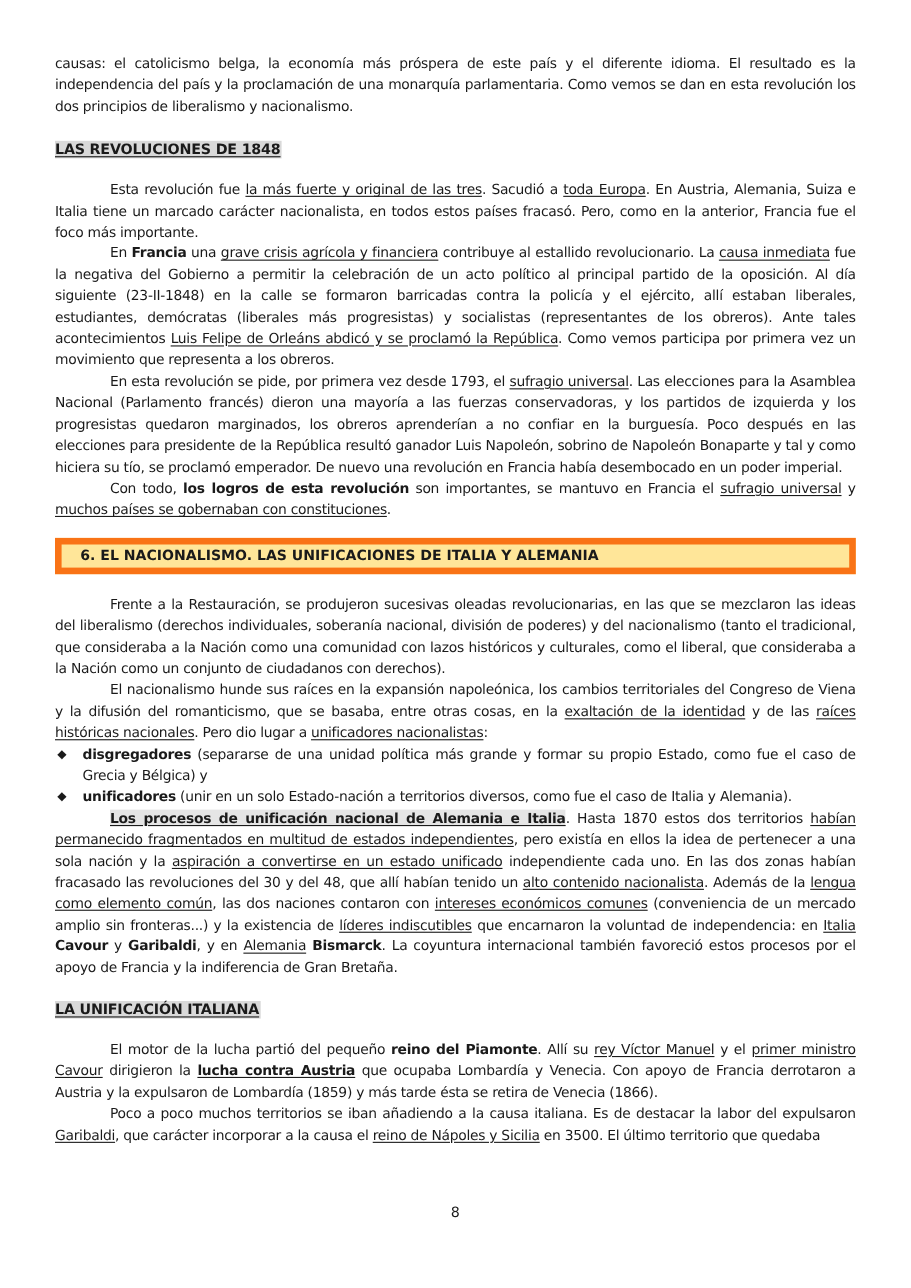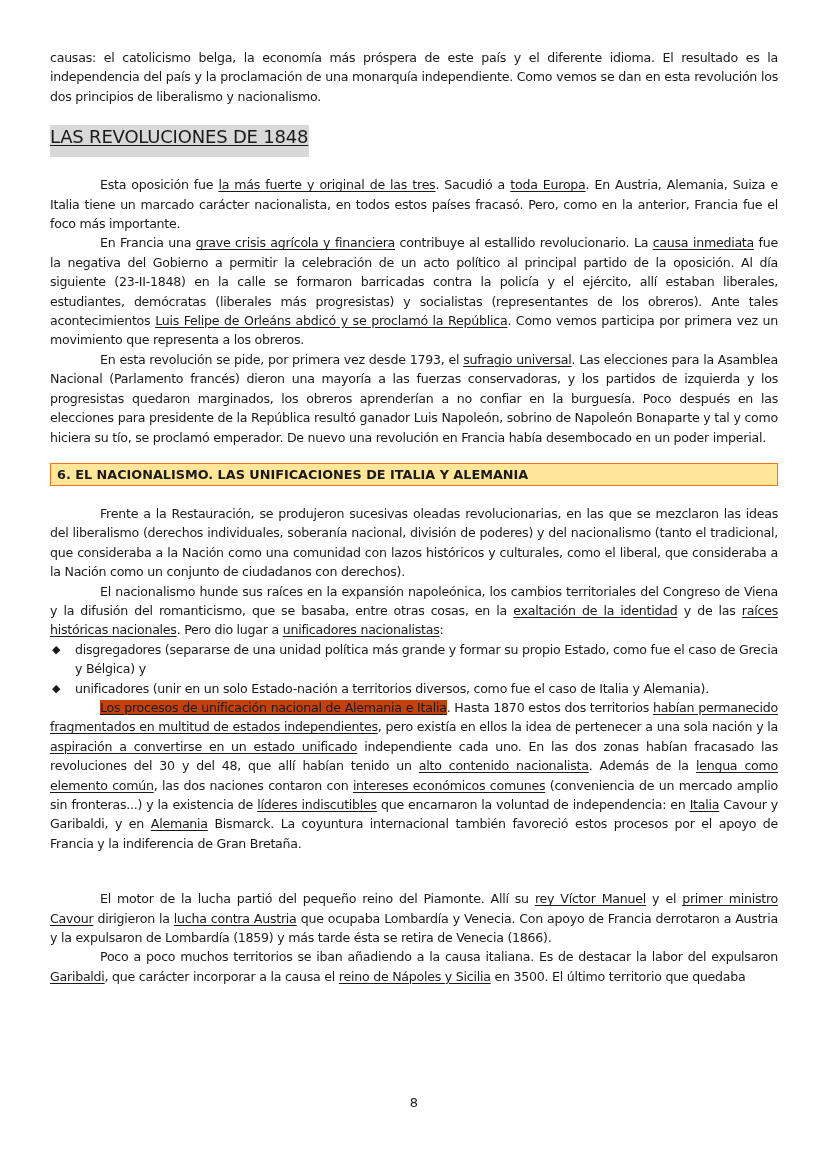--- a/index.html
+++ b/index.html
@@ -2,65 +2,67 @@
 <html><head>
 <meta charset="utf-8">
 <style>
   html, body { margin: 0; padding: 0; background: #ffffff; }
   body { width: 828px; height: 1171px; position: relative; overflow: hidden;
          font-family: "DejaVu Sans", sans-serif; color: #1a1a1a; }
   .page { position: absolute; left: 50px; top: 48px; width: 728px; }
   p { margin: 0; font-size: 12.6px; line-height: 19.4px; text-align: justify; letter-spacing: -0.25px; }
   .ind { text-indent: 50px; }
   u { text-decoration: underline; text-underline-offset: 2px; }
-  b { font-weight: normal; }
-  .subhead { display: inline-block; background: #d9d9d9; font-weight: normal; font-size: 18px;
-             text-decoration: underline; text-underline-offset: 2px; padding: 1px 1px 10px 0; letter-spacing: -0.2px; }
-  .sechead { background: #ffe699; border: 1px solid #f97316; font-weight: bold; font-size: 12.8px;
-             padding: 3px 6px; letter-spacing: 0px; }
-  .hl { background: #c2410c; }
+  b { font-weight: bold; }
+  .subhead { display: inline-block; background: #d9d9d9; font-weight: bold; font-size: 13px;
+             text-decoration: underline; text-underline-offset: 2px; padding: 1px 1px 0 0; letter-spacing: -0.2px; }
+  .sechead { background: #ffe699; border: 6px solid #f97316; font-weight: bold; font-size: 12.8px;
+             padding: 3px 17px; letter-spacing: 0px; }
+  .hl { background: #e5e5e5; }
   ul { margin: 0; padding: 0; list-style: none; }
   li { position: relative; padding-left: 25px; font-size: 12.6px; line-height: 19.4px; text-align: justify; letter-spacing: -0.25px; }
   li .bullet { position: absolute; left: 2px; top: 0; font-size: 11px; }
   .pagenum { position: absolute; left: 0; right: 0; top: 1095px; text-align: center; font-size: 13px; }
 </style>
 </head>
 <body>
 
 <div class="page">
 
-  <p>causas: el catolicismo belga, la economía más próspera de este país y el diferente idioma. El resultado es la independencia del país y la proclamación de una monarquía independiente. Como vemos se dan en esta revolución los dos principios de liberalismo y nacionalismo.</p>
+  <p>causas: el catolicismo belga, la economía más próspera de este país y el diferente idioma. El resultado es la independencia del país y la proclamación de una monarquía parlamentaria. Como vemos se dan en esta revolución los dos principios de liberalismo y nacionalismo.</p>
 
   <div style="height:19px"></div>
   <div><span class="subhead">LAS REVOLUCIONES DE 1848</span></div>
   <div style="height:18px"></div>
 
-  <p class="ind"><span>Esta oposición fue </span><u>la más fuerte y original de las tres</u><span>. Sacudió a </span><u>toda Europa</u><span>. En Austria, Alemania, Suiza e Italia tiene un marcado carácter nacionalista, en todos estos países fracasó. Pero, como en la anterior, Francia fue el foco más importante.</span></p>
+  <p class="ind"><span>Esta revolución fue </span><u>la más fuerte y original de las tres</u><span>. Sacudió a </span><u>toda Europa</u><span>. En Austria, Alemania, Suiza e Italia tiene un marcado carácter nacionalista, en todos estos países fracasó. Pero, como en la anterior, Francia fue el foco más importante.</span></p>
 
   <p class="ind"><span>En </span><b>Francia</b><span> una </span><u>grave crisis agrícola y financiera</u><span> contribuye al estallido revolucionario. La </span><u>causa inmediata</u><span> fue la negativa del Gobierno a permitir la celebración de un acto político al principal partido de la oposición. Al día siguiente (23-II-1848) en la calle se formaron barricadas contra la policía y el ejército, allí estaban liberales, estudiantes, demócratas (liberales más progresistas) y socialistas (representantes de los obreros). Ante tales acontecimientos </span><u>Luis Felipe de Orleáns abdicó y se proclamó la República</u><span>. Como vemos participa por primera vez un movimiento que representa a los obreros.</span></p>
 
   <p class="ind"><span>En esta revolución se pide, por primera vez desde 1793, el </span><u>sufragio universal</u><span>. Las elecciones para la Asamblea Nacional (Parlamento francés) dieron una mayoría a las fuerzas conservadoras, y los partidos de izquierda y los progresistas quedaron marginados, los obreros aprenderían a no confiar en la burguesía. Poco después en las elecciones para presidente de la República resultó ganador Luis Napoleón, sobrino de Napoleón Bonaparte y tal y como hiciera su tío, se proclamó emperador. De nuevo una revolución en Francia había desembocado en un poder imperial.</span></p>
 
+  <p class="ind"><span>Con todo, </span><b>los logros de esta revolución</b><span> son importantes, se mantuvo en Francia el </span><u>sufragio universal</u><span> y </span><u>muchos países se gobernaban con constituciones</u><span>.</span></p>
 
   <div style="height:16px"></div>
   <div class="sechead">6. EL NACIONALISMO. LAS UNIFICACIONES DE ITALIA Y ALEMANIA</div>
   <div style="height:18px"></div>
 
   <p class="ind">Frente a la Restauración, se produjeron sucesivas oleadas revolucionarias, en las que se mezclaron las ideas del liberalismo (derechos individuales, soberanía nacional, división de poderes) y del nacionalismo (tanto el tradicional, que consideraba a la Nación como una comunidad con lazos históricos y culturales, como el liberal, que consideraba a la Nación como un conjunto de ciudadanos con derechos).</p>
 
   <p class="ind"><span>El nacionalismo hunde sus raíces en la expansión napoleónica, los cambios territoriales del Congreso de Viena y la difusión del romanticismo, que se basaba, entre otras cosas, en la </span><u>exaltación de la identidad</u><span> y de las </span><u>raíces históricas nacionales</u><span>. Pero dio lugar a </span><u>unificadores nacionalistas</u><span>:</span></p>
 
   <ul>
     <li><span class="bullet">◆</span><b>disgregadores</b><span> (separarse de una unidad política más grande y formar su propio Estado, como fue el caso de Grecia y Bélgica) y</span></li>
     <li><span class="bullet">◆</span><b>unificadores</b><span> (unir en un solo Estado-nación a territorios diversos, como fue el caso de Italia y Alemania).</span></li>
   </ul>
 
   <p class="ind"><b class="hl"><u>Los procesos de unificación nacional de Alemania e Italia</u></b><span>. Hasta 1870 estos dos territorios </span><u>habían permanecido fragmentados en multitud de estados independientes</u><span>, pero existía en ellos la idea de pertenecer a una sola nación y la </span><u>aspiración a convertirse en un estado unificado</u><span> independiente cada uno. En las dos zonas habían fracasado las revoluciones del 30 y del 48, que allí habían tenido un </span><u>alto contenido nacionalista</u><span>. Además de la </span><u>lengua como elemento común</u><span>, las dos naciones contaron con </span><u>intereses económicos comunes</u><span> (conveniencia de un mercado amplio sin fronteras...) y la existencia de </span><u>líderes indiscutibles</u><span> que encarnaron la voluntad de independencia: en </span><u>Italia</u><span> </span><b>Cavour</b><span> y </span><b>Garibaldi</b><span>, y en </span><u>Alemania</u><span> </span><b>Bismarck</b><span>. La coyuntura internacional también favoreció estos procesos por el apoyo de Francia y la indiferencia de Gran Bretaña.</span></p>
 
   <div style="height:18px"></div>
+  <div><span class="subhead">LA UNIFICACIÓN ITALIANA</span></div>
   <div style="height:18px"></div>
 
   <p class="ind"><span>El motor de la lucha partió del pequeño </span><b>reino del Piamonte</b><span>. Allí su </span><u>rey Víctor Manuel</u><span> y el </span><u>primer ministro Cavour</u><span> dirigieron la </span><b><u>lucha contra Austria</u></b><span> que ocupaba Lombardía y Venecia. Con apoyo de Francia derrotaron a Austria y la expulsaron de Lombardía (1859) y más tarde ésta se retira de Venecia (1866).</span></p>
 
   <p class="ind"><span>Poco a poco muchos territorios se iban añadiendo a la causa italiana. Es de destacar la labor del expulsaron </span><u>Garibaldi</u><span>, que carácter incorporar a la causa el </span><u>reino de Nápoles y Sicilia</u><span> en 3500. El último territorio que quedaba</span></p>
 
 </div>
 
 <div class="pagenum">8</div>
 

